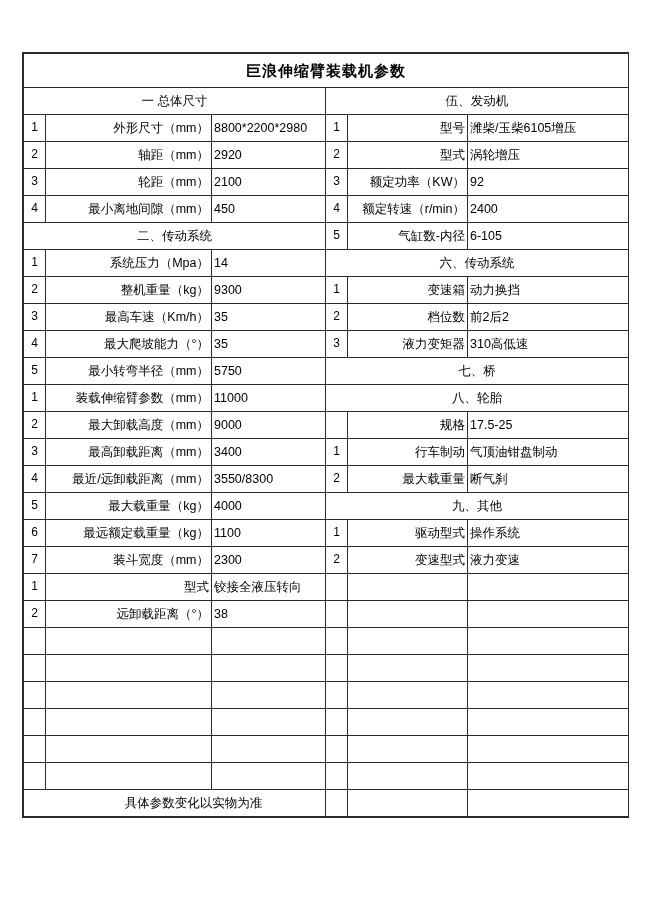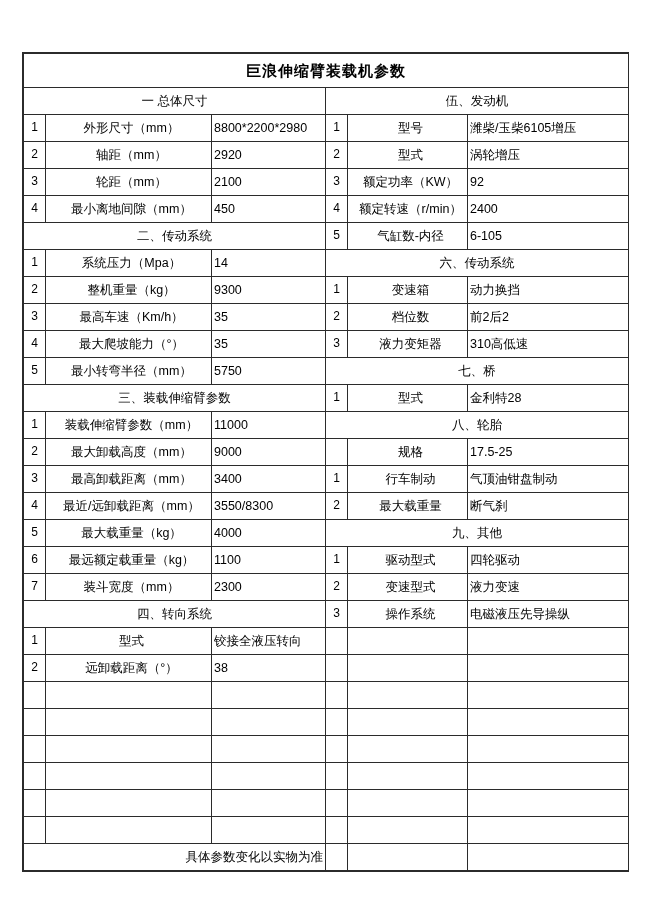--- a/index.html
+++ b/index.html
@@ -54,30 +54,30 @@
     font-weight: normal;
     font-size: 12.5px;
     margin-top: 9px;
   }
   .idx {
     text-align: center;
     width: 22px;
     font-size: 12px;
   }
   .label {
-    text-align: center;
+    text-align: right;
     padding-left: 8px;
     white-space: nowrap;
   }
   .val {
     white-space: nowrap;
   }
   .blank { }
   .note {
-    text-align: right;
+    text-align: center;
     padding-left: 40px;
     font-size: 12.5px;
   }
   col.c1 { width: 22px; }
   col.c2 { width: 166px; }
   col.c3 { width: 114px; }
   col.c4 { width: 22px; }
   col.c5 { width: 120px; }
   col.c6 { width: 161px; }
 </style>
@@ -171,26 +171,20 @@
             <td class="label">液力变矩器</td>
             <td class="val">310高低速</td>
           </tr>
           <tr>
             <td class="idx">5</td>
             <td class="label">最小转弯半径（mm）</td>
             <td class="val">5750</td>
             <td class="section" colspan="3">七、桥</td>
           </tr>
           <tr>
-            <td class="section" colspan="3">三、装载伸缩臂参数</td>
-            <td class="idx">1</td>
-            <td class="label">型式</td>
-            <td class="val">金利特28</td>
-          </tr>
-          <tr>
             <td class="idx">1</td>
             <td class="label">装载伸缩臂参数（mm）</td>
             <td class="val">11000</td>
             <td class="section" colspan="3">八、轮胎</td>
           </tr>
           <tr>
             <td class="idx">2</td>
             <td class="label">最大卸载高度（mm）</td>
             <td class="val">9000</td>
             <td class="idx"></td>
@@ -218,35 +212,29 @@
             <td class="label">最大载重量（kg）</td>
             <td class="val">4000</td>
             <td class="section" colspan="3">九、其他</td>
           </tr>
           <tr>
             <td class="idx">6</td>
             <td class="label">最远额定载重量（kg）</td>
             <td class="val">1100</td>
             <td class="idx">1</td>
             <td class="label">驱动型式</td>
-            <td class="val">四轮驱动</td>
+            <td class="val">操作系统</td>
           </tr>
           <tr>
             <td class="idx">7</td>
             <td class="label">装斗宽度（mm）</td>
             <td class="val">2300</td>
             <td class="idx">2</td>
             <td class="label">变速型式</td>
             <td class="val">液力变速</td>
-          </tr>
-          <tr>
-            <td class="section" colspan="3">四、转向系统</td>
-            <td class="idx">3</td>
-            <td class="label">操作系统</td>
-            <td class="val">电磁液压先导操纵</td>
           </tr>
           <tr>
             <td class="idx">1</td>
             <td class="label">型式</td>
             <td class="val">铰接全液压转向</td>
             <td class="idx blank"></td>
             <td class="label blank"></td>
             <td class="val blank"></td>
           </tr>
           <tr>

